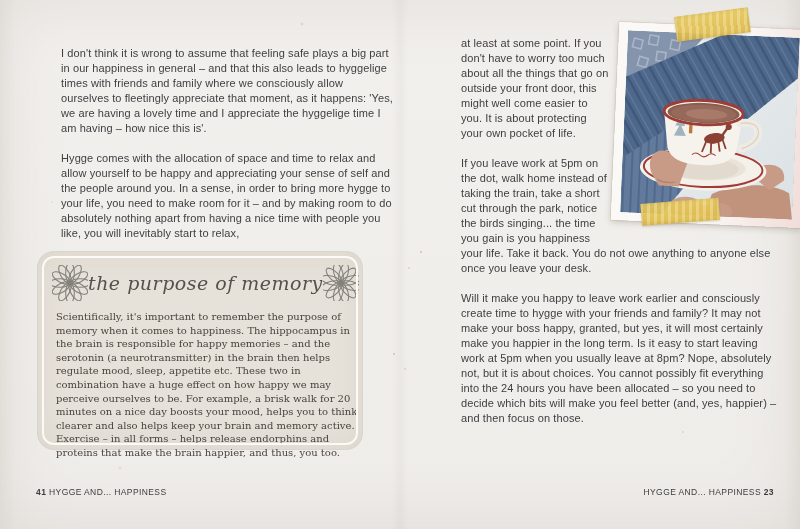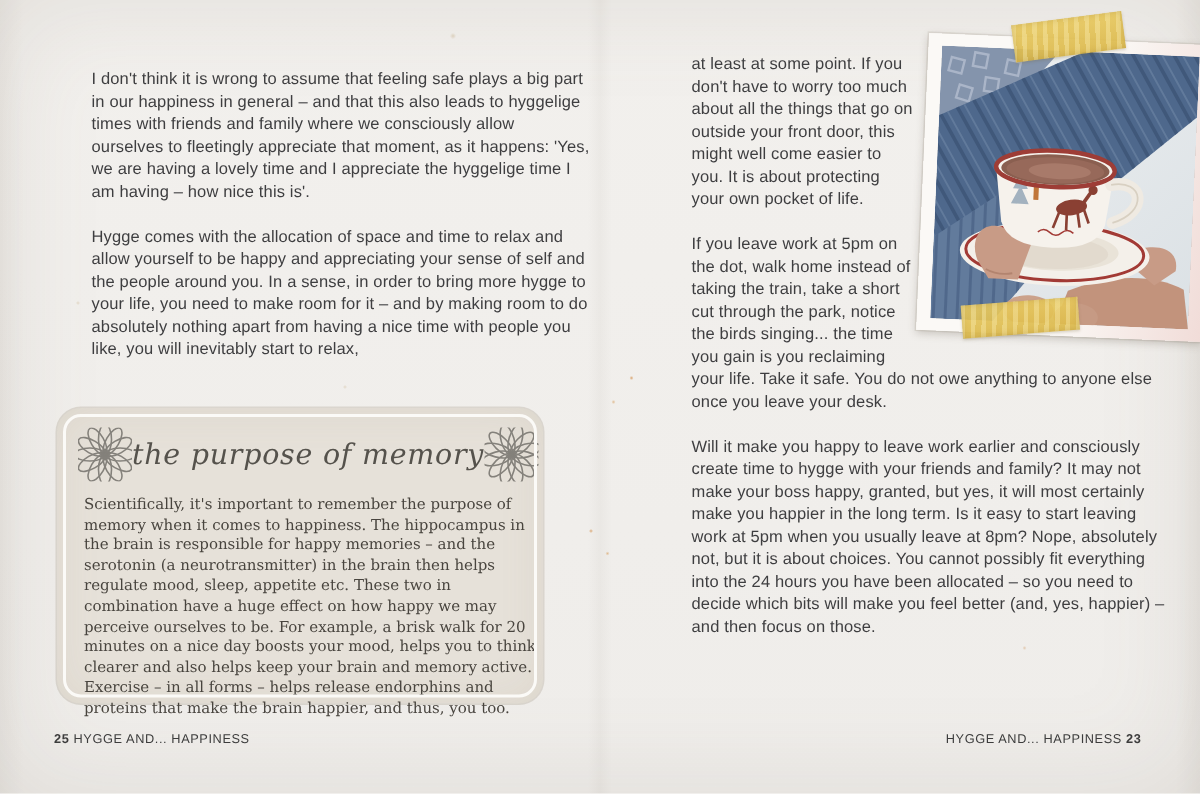--- a/index.html
+++ b/index.html
@@ -43,21 +43,21 @@
     left: 61px; top: 46px; width: 333px;
   }
   .right-col {
     position: absolute;
     left: 461px; top: 36px; width: 316px;
   }
 
   
   .memory-box {
     position: absolute;
-    left: 38px; top: 272px;
+    left: 38px; top: 252px;
     width: 324px; height: 197px;
     background: #e6e1d9;
     border-radius: 16px;
     box-shadow: 0 0 0 1px rgba(150,140,120,.25), inset 0 0 30px rgba(150,135,110,.12);
   }
   .memory-box::before {
     content: "";
     position: absolute; inset: 4px;
     border: 2px solid #fbfaf7;
     border-radius: 12px;
@@ -88,21 +88,21 @@
 
   
   .footer {
     position: absolute;
     top: 487px;
     font-size: 8.5px;
     letter-spacing: .4px;
     color: #3c3c3c;
   }
   .footer-left  { left: 36px; }
-  .footer-right { right: 39px; }
+  .footer-right { right: 26px; }
   .footer .num { font-weight: 700; }
 
   
   .photo-float {
     float: right;
     width: 168px; height: 212px;
     margin: -8px -14px 6px 12px;
     position: relative;
   }
   .polaroid {
@@ -179,21 +179,21 @@
             <use href="#pR" transform="rotate(300)"></use>
           <use href="#pR" transform="rotate(330)"></use>
           <circle r="2.1"></circle>
         </g>
       </svg>
     </div>
     <div class="memory-box-body">Scientifically, it's important to remember the purpose of memory when it comes to happiness. The hippocampus in the brain is responsible for happy memories – and the serotonin (a neurotransmitter) in the brain then helps regulate mood, sleep, appetite etc. These two in combination have a huge effect on how happy we may perceive ourselves to be. For example, a brisk walk for 20 minutes on a nice day boosts your mood, helps you to think clearer and also helps keep your brain and memory active. Exercise – in all forms – helps release endorphins and proteins that make the brain happier, and thus, you too.</div>
   </div>
 
   <div class="footer footer-left">
-    <span class="num">25</span>
+    <span class="num">41</span>
     <span>HYGGE AND... HAPPINESS</span>
   </div>
 
   <div class="right-col page-text">
 
     <div class="photo-float">
       <div class="polaroid">
         <div class="polaroid-inner">
           <svg viewBox="0 0 174 180" preserveAspectRatio="none">
             <defs>
@@ -271,21 +271,21 @@
             <ellipse cx="80" cy="79" rx="33" ry="8.5" fill="#97695a"></ellipse>
             <ellipse cx="83" cy="79.5" rx="21" ry="5.2" fill="#a87a6a"></ellipse>
           </svg>
         </div>
         <div class="tape tape-top"></div>
         <div class="tape tape-bottom"></div>
       </div>
     </div>
 
     <p>at least at some point. If you don't have to worry too much about all the things that go on outside your front door, this might well come easier to you. It is about protecting your own pocket of life.</p>
-    <p>If you leave work at 5pm on the dot, walk home instead of taking the train, take a short cut through the park, notice the birds singing... the time you gain is you reclaiming your life. Take it safe. You do not owe anything to anyone else once you leave your desk.</p>
+    <p>If you leave work at 5pm on the dot, walk home instead of taking the train, take a short cut through the park, notice the birds singing... the time you gain is you happiness your life. Take it back. You do not owe anything to anyone else once you leave your desk.</p>
     <p>Will it make you happy to leave work earlier and consciously create time to hygge with your friends and family? It may not make your boss happy, granted, but yes, it will most certainly make you happier in the long term. Is it easy to start leaving work at 5pm when you usually leave at 8pm? Nope, absolutely not, but it is about choices. You cannot possibly fit everything into the 24 hours you have been allocated – so you need to decide which bits will make you feel better (and, yes, happier) – and then focus on those.</p>
   </div>
 
   <div class="footer footer-right">
     <span>HYGGE AND... HAPPINESS</span>
     <span class="num">23</span>
   </div>
 
 </div>
 

